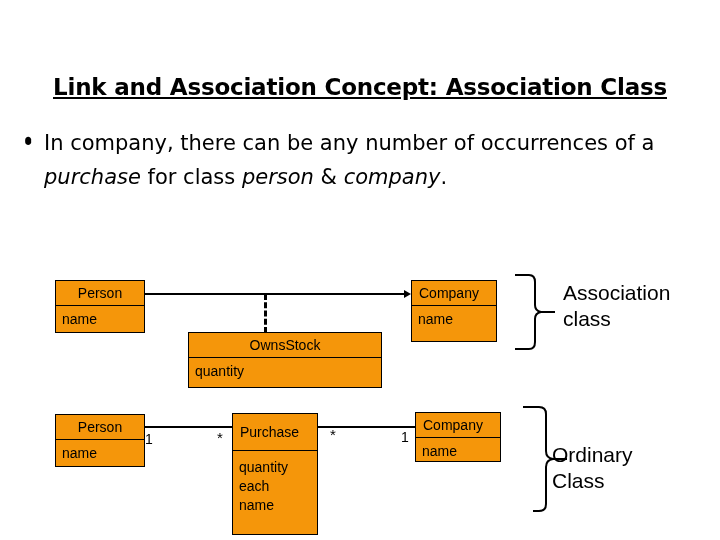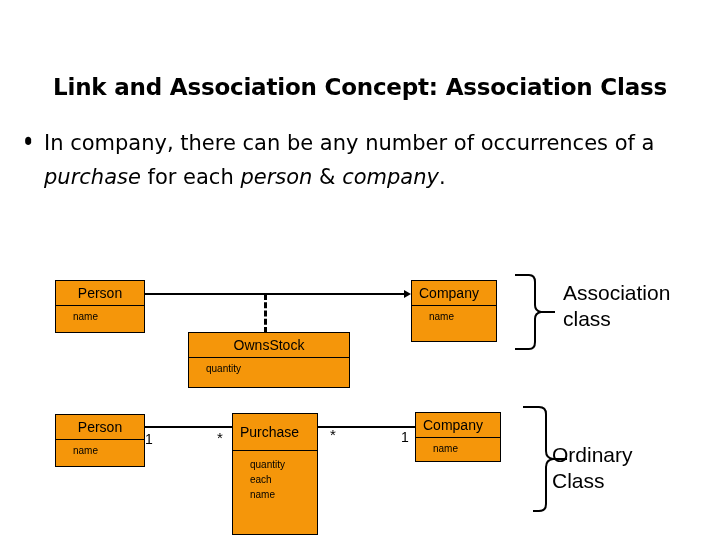--- a/index.html
+++ b/index.html
@@ -22,20 +22,21 @@
     left: 0;
     top: 74px;
     width: 720px;
     text-align: center;
     font-family: "DejaVu Sans", sans-serif;
     font-size: 23px;
     font-weight: 700;
     letter-spacing: -0.2px;
     color: #000000;
     white-space: nowrap;
+    text-decoration: underline;
   }
 
   
   #bullets {
     position: absolute;
     left: 14px;
     top: 124px;
     width: 700px;
     font-family: "DejaVu Sans", sans-serif;
     font-size: 21px;
@@ -71,23 +72,23 @@
     border-bottom: 1.5px solid #000000;
     text-align: center;
     font-size: 14px;
     line-height: 1.0;
     padding: 5px 4px 5px 4px;
     white-space: nowrap;
   }
   .uml-head.left { text-align: left; padding-left: 7px; }
   .uml-attrs {
     box-sizing: border-box;
-    font-size: 10px;
+    font-size: 14px;
     line-height: 1.0;
-    padding: 6px 4px 5px 17px;
+    padding: 6px 4px 5px 6px;
     text-align: left;
   }
   .uml-attrs div { margin-bottom: 5px; white-space: nowrap; }
   .uml-attrs div:last-child { margin-bottom: 0; }
 
   .solid-line {
     position: absolute;
     background: #000000;
     z-index: 1;
   }
@@ -131,21 +132,21 @@
 <div id="slide">
 
   <div id="title">Link and Association Concept: Association Class</div>
 
   <div id="bullets">
     <div class="bullet">
       <span class="dot">•</span>
     </div>
     <div class="bullet">
       <span class="dot">•</span>
-      <span class="rich"><span>In company, there can be any number of occurrences of a </span><i>purchase</i><span> for each </span><i>person</i><span> &amp; </span><i>company</i><span>.</span></span>
+      <span class="rich"><span>In company, there can be any number of occurrences of a </span><i>purchase</i><span> for class </span><i>person</i><span> &amp; </span><i>company</i><span>.</span></span>
     </div>
   </div>
 
   <div class="solid-line" style="left:144px; top:293px; width:262px; height:2px;"></div>
   <div class="arrow-head" style="left:404px; top:290px;"></div>
 
   <div class="dashed-line" style="left:264px; top:294px; height:39px; width:0;"></div>
 
   <div class="uml-box" style="left:55px; top:280px; width:90px; height:53px;">
     <div class="uml-head">Person</div>
@@ -154,21 +155,21 @@
     </div>
   </div>
 
   <div class="uml-box" style="left:411px; top:280px; width:86px; height:62px;">
     <div class="uml-head left">Company</div>
     <div class="uml-attrs">
       <div>name</div>
     </div>
   </div>
 
-  <div class="uml-box" style="left:188px; top:332px; width:162px; height:56px;">
+  <div class="uml-box" style="left:188px; top:332px; width:194px; height:56px;">
     <div class="uml-head">OwnsStock</div>
     <div class="uml-attrs">
       <div>quantity</div>
     </div>
   </div>
 
   <div class="brace" style="left:505px; top:272px; width:55px; height:80px;">
     <svg width="55" height="80" viewBox="0 0 55 80">
       <path d="M 10 3 L 24 3 Q 30 3 30 10 L 30 33 Q 30 39 36 40 Q 30 41 30 47 L 30 70 Q 30 77 24 77 L 10 77" fill="none" stroke="#000000" stroke-width="2"></path>
       <path d="M 36 40 L 50 40" fill="none" stroke="#000000" stroke-width="2"></path>

